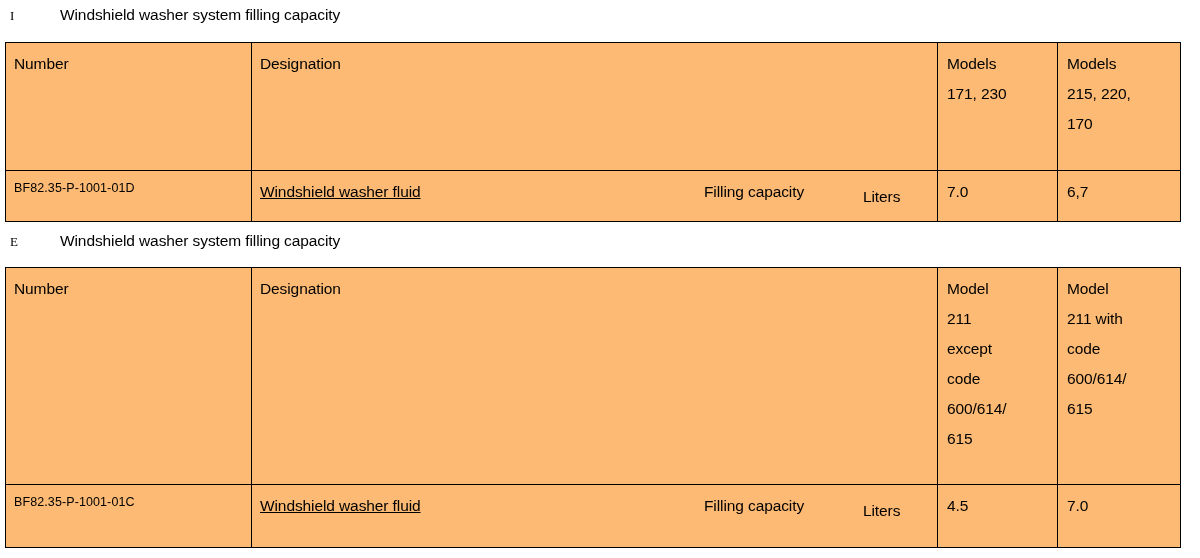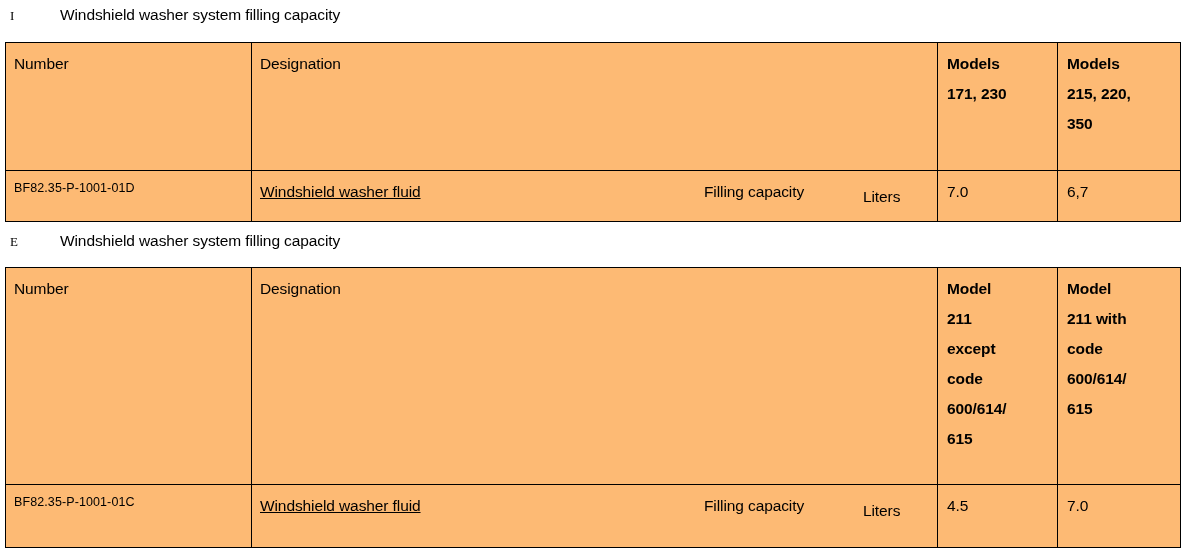--- a/index.html
+++ b/index.html
@@ -75,21 +75,21 @@
   .cell-number {
     font-size: 12.5px;
     line-height: 16px;
     letter-spacing: 0.1px;
     padding-top: 9px;
   }
   .cell-model {
     padding: 6px 0 0 9px;
     line-height: 30px;
   }
-  .model-line { display: block; white-space: nowrap; font-weight: bold; }
+  .model-line { display: block; white-space: nowrap; }
 
   
   .desig-row {
     position: relative;
     height: 100%;
     padding: 6px 0 0 8px;
     white-space: nowrap;
   }
   .desig-name {
     display: inline-block;
@@ -144,21 +144,21 @@
         <td>
           <div class="cell cell-model">
             <span class="model-line">Models</span>
             <span class="model-line">171, 230</span>
           </div>
         </td>
         <td>
           <div class="cell cell-model">
             <span class="model-line">Models</span>
             <span class="model-line">215, 220,</span>
-            <span class="model-line">350</span>
+            <span class="model-line">170</span>
           </div>
         </td>
       </tr>
       <tr class="row-data">
         <td>
           <div class="cell cell-number">BF82.35-P-1001-01D</div>
         </td>
         <td>
           <div class="desig-row">
             <span class="desig-name">Windshield washer fluid</span>

